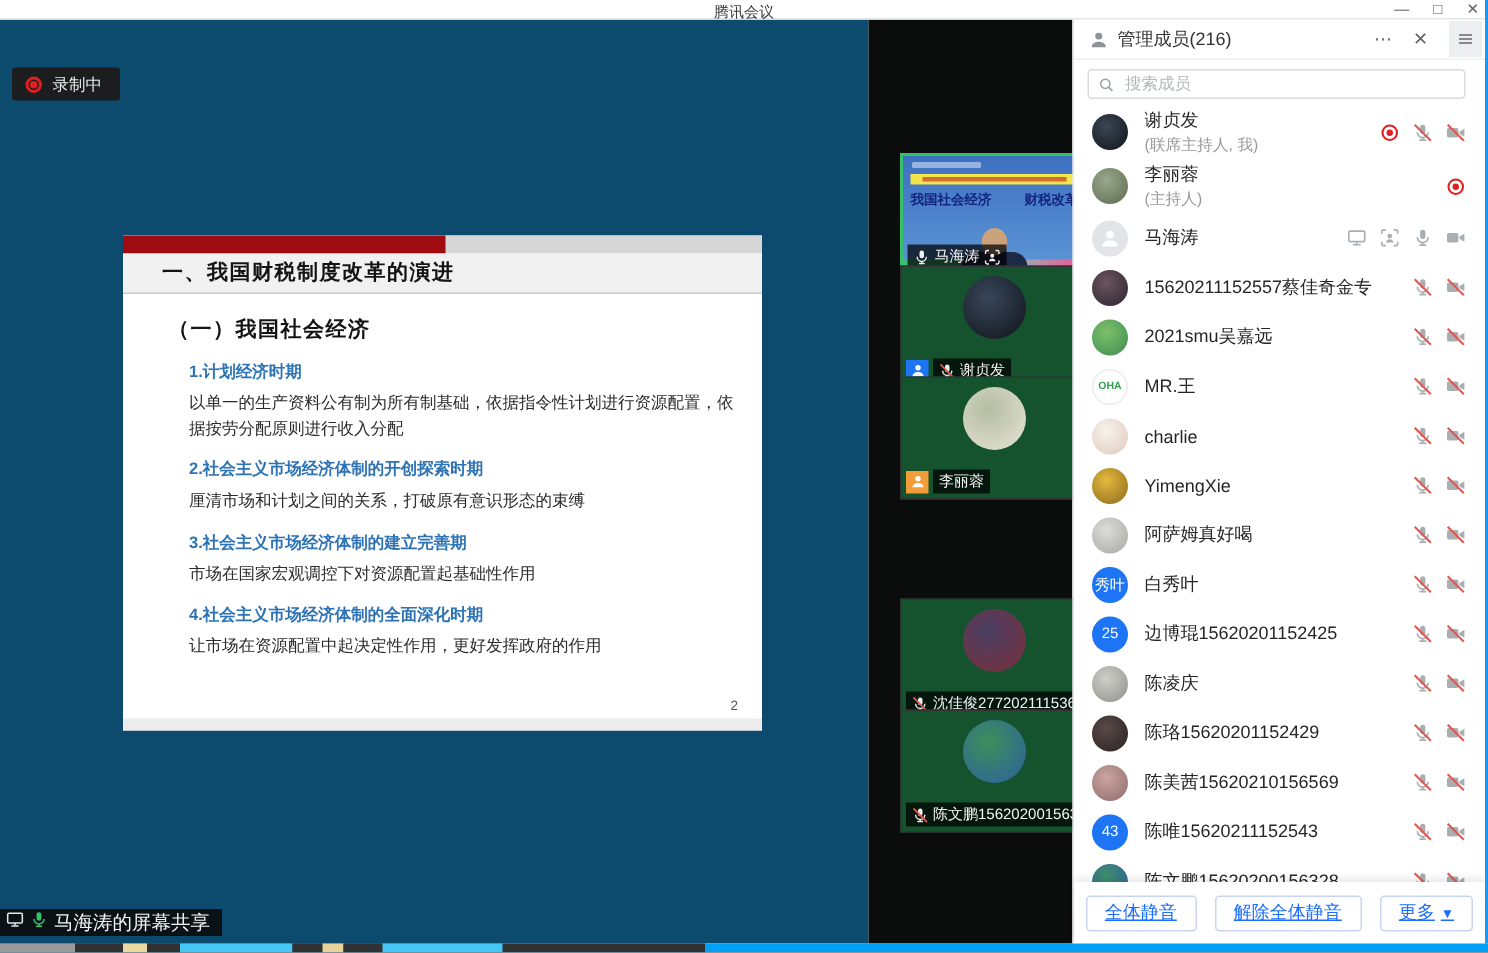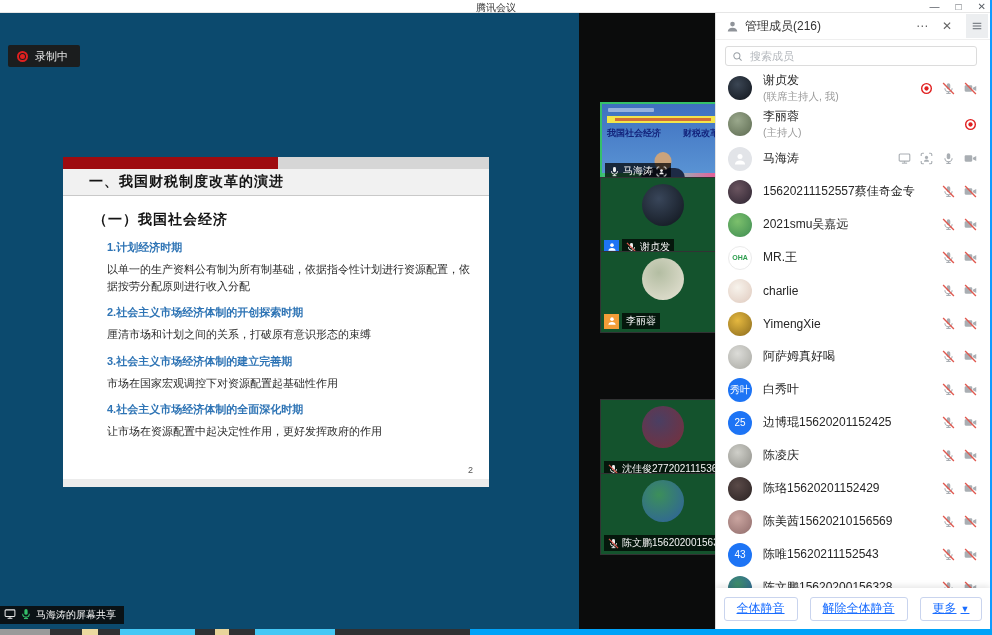--- a/index.html
+++ b/index.html
@@ -17,35 +17,35 @@
   .seg{height:6px;}
 
   
   .share-area{position:absolute;left:0;top:13px;width:579px;height:616px;background:#0c4a6e;}
   .rec-badge{position:absolute;left:8px;top:32px;height:22px;display:flex;align-items:center;gap:7px;background:#1b1d1e;border-radius:2px;padding:0 12px 0 9px;}
   .rec-dot{width:11px;height:11px;border-radius:50%;border:2px solid #e02020;display:flex;align-items:center;justify-content:center;}
   .rec-dot::after{content:"";width:5px;height:5px;border-radius:50%;background:#e02020;}
   .rec-text{color:#e8e8e8;font-size:11px;}
 
   
-  .slide{position:absolute;left:63px;top:144px;width:426px;height:330px;background:#ffffff;}
+  .slide{position:absolute;left:82px;top:144px;width:426px;height:330px;background:#ffffff;}
   .slide-topbar{position:absolute;left:0;top:0;width:100%;height:12px;background:#d6d6d6;}
   .slide-topbar-red{position:absolute;left:0;top:0;width:215px;height:12px;background:#9e0b10;}
   .slide-titleband{position:absolute;left:0;top:12px;width:100%;height:27px;background:#f1f1f1;border-bottom:1px solid #c9c9c9;display:flex;align-items:center;}
   .slide-title{font-size:14px;font-weight:bold;color:#141414;padding-left:26px;letter-spacing:1px;}
   .slide-body{position:absolute;left:0;top:40px;right:0;bottom:8px;overflow:hidden;}
   .slide-subtitle{font-size:14px;font-weight:bold;color:#141414;margin:14px 0 4px 30px;letter-spacing:1px;}
   .slide-sections{margin-left:44px;width:366px;}
   .sec-head{font-size:11px;font-weight:bold;color:#2e74b5;margin:11px 0 6px 0;}
   .sec-body{font-size:11px;color:#2b2b2b;line-height:1.5;}
   .slide-page{position:absolute;right:16px;bottom:12px;font-size:9px;color:#555;}
   .slide-footer{position:absolute;left:0;bottom:0;width:100%;height:8px;background:#ececec;}
 
   .share-label{position:absolute;left:0;top:606px;height:18px;background:rgba(10,10,10,0.88);display:flex;align-items:center;gap:4px;padding:0 8px 0 4px;z-index:20;}
-  .share-label .txt{color:#f2f2f2;font-size:10px;}
+  .share-label .txt{color:#f2f2f2;font-size:13px;}
   .share-label svg{width:12px;height:12px;}
 
   
   .thumb-col{position:absolute;left:579px;top:13px;width:136px;height:616px;background:#0b0c0c;}
   .thumb{position:absolute;left:21px;width:126px;height:82px;background:#14532d;border:1px solid #323334;overflow:hidden;}
   .thumb.active{border:2px solid #35c06a;}
   .thumb-avatar{position:absolute;left:50%;top:6px;transform:translateX(-50%);width:42px;height:42px;border-radius:50%;}
   .thumb-label{position:absolute;left:3px;bottom:3px;max-width:118px;background:rgba(0,0,0,0.72);display:flex;align-items:center;gap:3px;padding:1px 4px;white-space:nowrap;overflow:hidden;}
   .thumb-label .nm{color:#f5f5f5;font-size:10px;}
   .thumb-label svg{width:11px;height:11px;color:#f0f0f0;flex:0 0 auto;}

